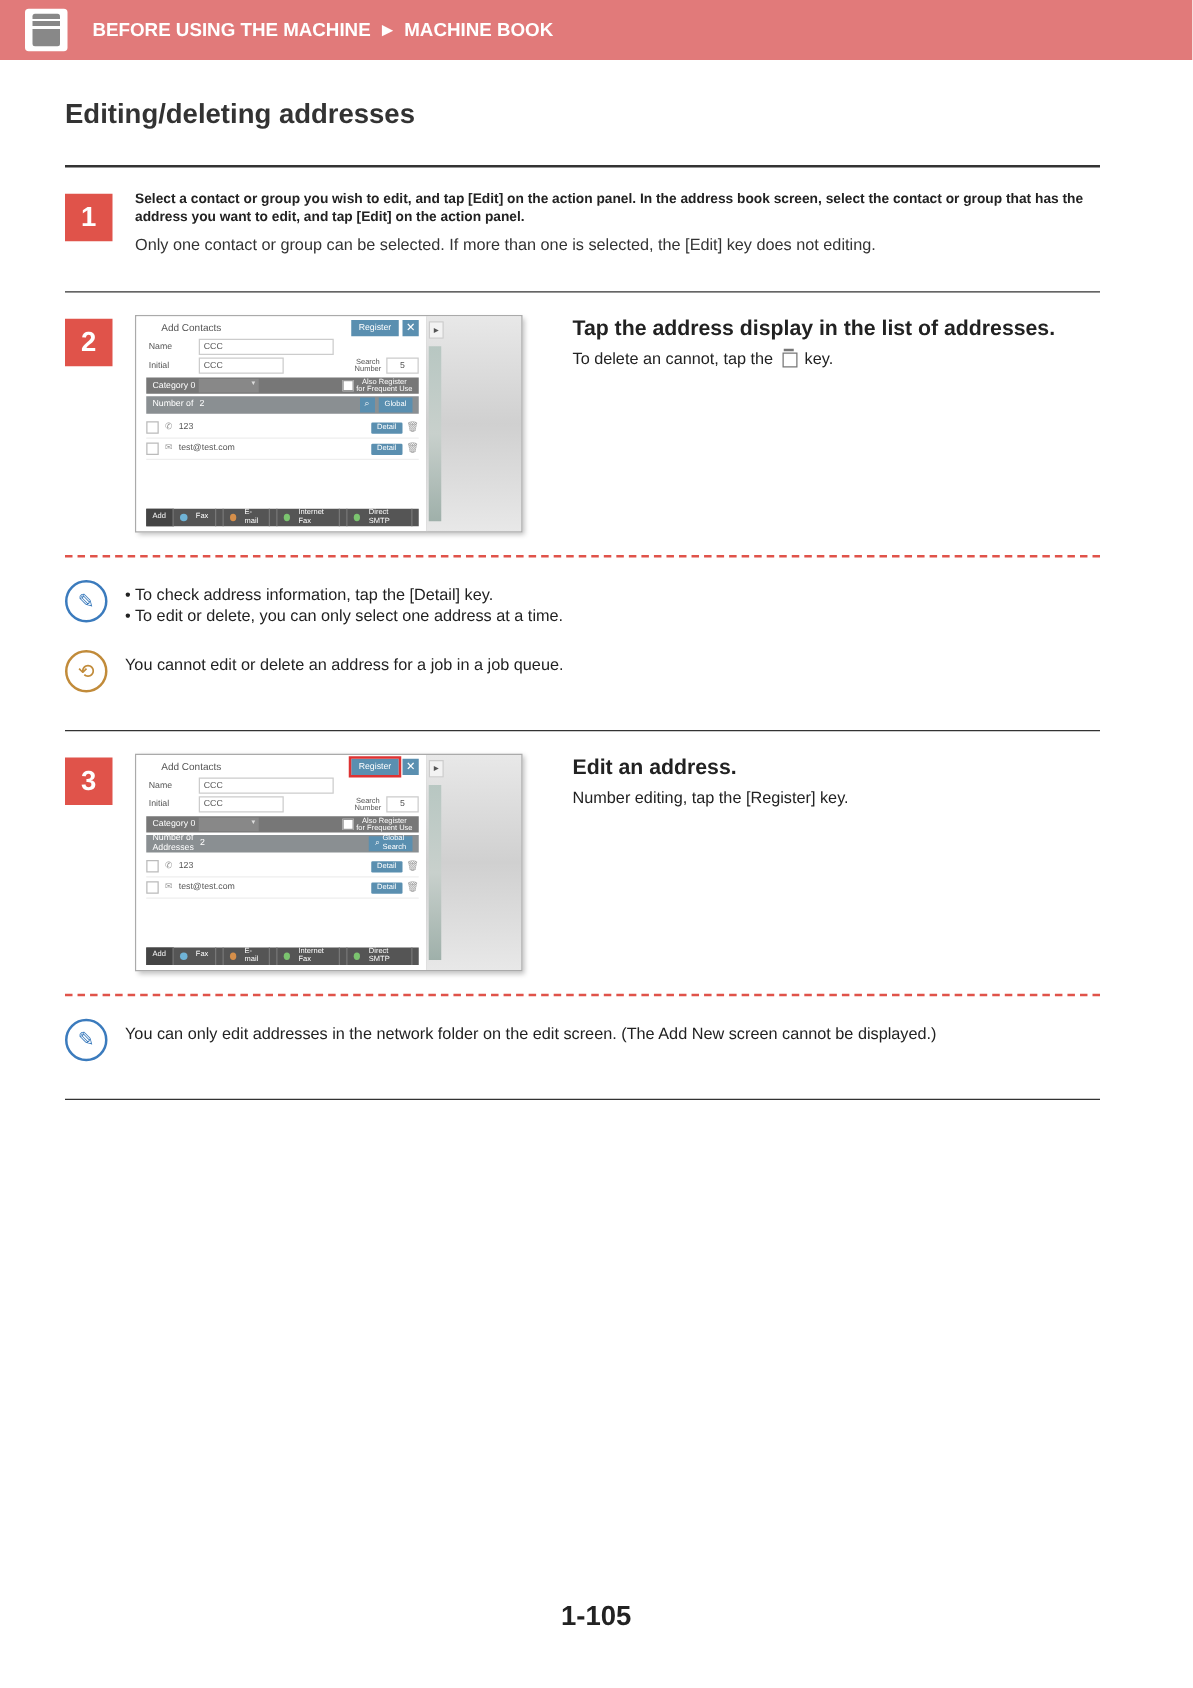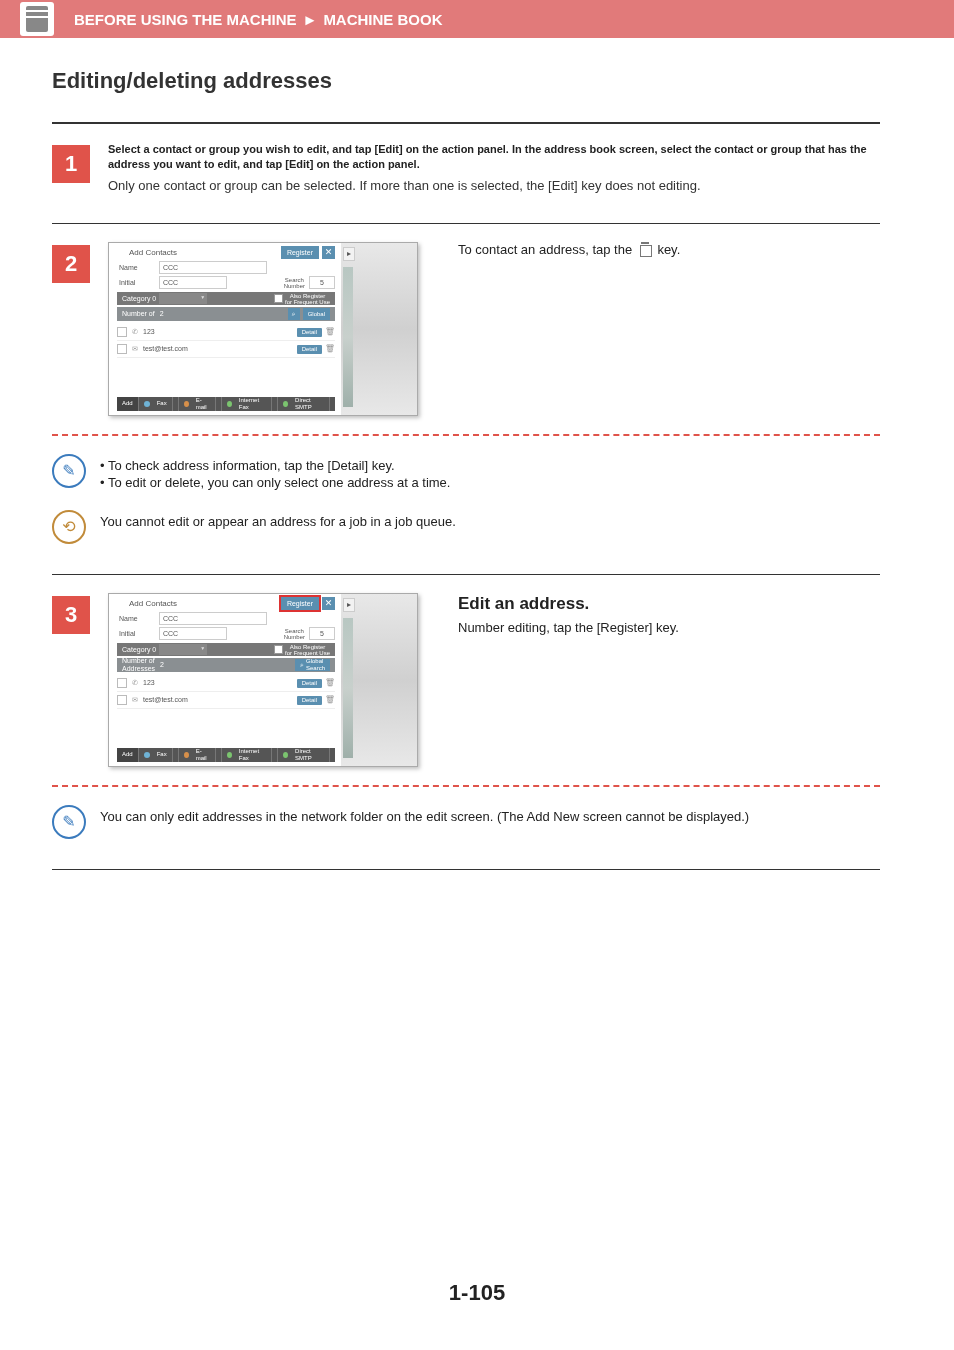--- a/index.html
+++ b/index.html
@@ -1,17 +1,17 @@
 <!DOCTYPE html>
 <html><head>
 <meta charset="utf-8">
 <style>
   html,body{margin:0;padding:0;font-family:Arial,Helvetica,sans-serif;color:#222;background:#fff}
   .page{width:954px;margin:0 auto;position:relative;min-height:1350px}
-  .topbar{background:#e17a7a;height:38px;display:flex;align-items:center;padding-left:20px;color:#fff;font-weight:bold;font-size:15px;position:relative}
+  .topbar{background:#e17a7a;height:48px;display:flex;align-items:center;padding-left:20px;color:#fff;font-weight:bold;font-size:15px;position:relative}
   .topicon{width:34px;height:34px;background:#fff;border-radius:3px;margin-right:20px;position:relative;display:flex;align-items:center;justify-content:center}
   .topicon::before,.topicon::after{content:"";position:absolute;background:#555}
   .topicon-stack{width:22px;height:26px;background:linear-gradient(#888 0 4px,#fff 4px 6px,#888 6px 10px,#fff 10px 12px,#888 12px 26px);border-radius:2px}
   .arrow{margin:0 6px}
   .content{padding:30px 74px 0 52px}
   h2{font-size:22px;font-weight:bold;margin:0 0 28px 0;color:#333}
   .rule{border-top:2px solid #333;margin:10px 0 18px 0}
   .rule-thin{border-top:1px solid #333;margin:30px 0 18px 0}
   .step{display:flex;align-items:flex-start;margin-bottom:6px}
   .stepnum{width:38px;height:38px;background:#e0534a;color:#fff;font-size:22px;font-weight:bold;display:flex;align-items:center;justify-content:center;flex:0 0 38px;margin-right:18px;margin-top:3px}
@@ -175,42 +175,43 @@
                     </span>
                 </div>
               </div>
               <div class="mock-side">
                 <div class="arr">▸</div>
                 <div class="bar"></div>
               </div>
             </div>
           </div>
           <div class="stepright">
+            <h3>Tap the address display in the list of addresses.</h3>
             <p>
-              <span>To contact an address, tap the </span><span class="trash-inline"></span><span> key.</span>
+              <span>To delete an cannot, tap the </span><span class="trash-inline"></span><span> key.</span>
             </p>
           </div>
         </div>
       </div>
     </div>
 
     <hr class="dashed">
 
     <div class="noteblock">
       <div class="noteicon blue">✎</div>
       <div class="notebody">
         <p>• To check address information, tap the [Detail] key.</p>
         <p>• To edit or delete, you can only select one address at a time.</p>
       </div>
     </div>
 
     <div class="noteblock" style="margin-top:18px">
       <div class="noteicon tan">⟲</div>
       <div class="notebody">
-        <p>You cannot edit or appear an address for a job in a job queue.</p>
+        <p>You cannot edit or delete an address for a job in a job queue.</p>
       </div>
     </div>
 
     <div class="rule-thin"></div>
 
     <div class="step">
       <div class="stepnum">3</div>
       <div class="stepbody">
         <div class="stepcols">
           <div class="shot">

